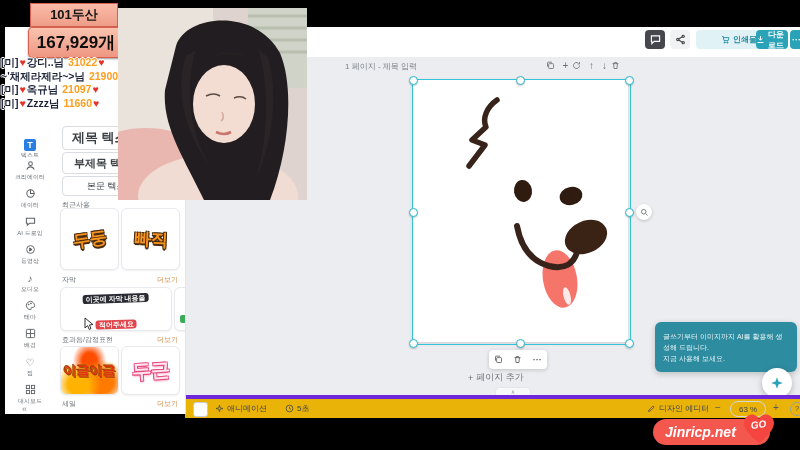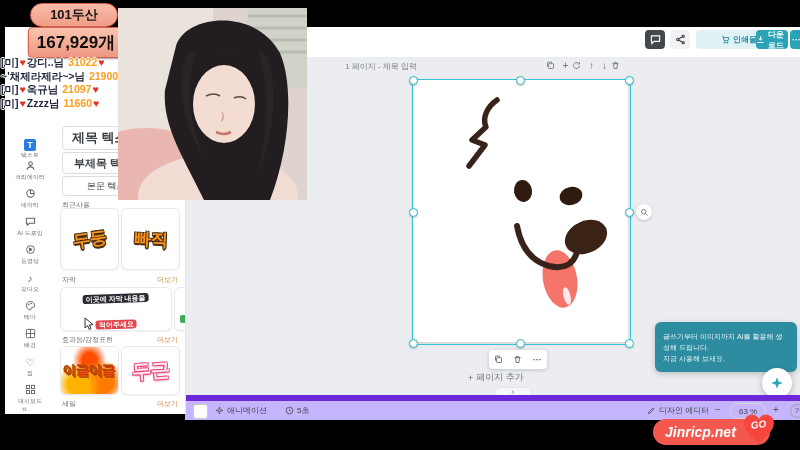--- a/index.html
+++ b/index.html
@@ -4,21 +4,21 @@
 <style>
   html,body{margin:0;padding:0;background:#000;}
   #stage{position:relative;width:800px;height:450px;overflow:hidden;background:#000;
          font-family:"Liberation Sans","DejaVu Sans",sans-serif;}
   .abs{position:absolute;}
   
   .ed-header{left:5px;top:27px;width:795px;height:30px;background:#fff;border-bottom:1px solid #ececef;}
   .ws{left:185px;top:57px;width:615px;height:338px;background:#ebedf0;}
   .rail{left:5px;top:57px;width:50px;height:357px;background:#fff;border-right:1px solid #e8eaed;}
   .panel{left:55px;top:57px;width:130px;height:357px;background:#fff;border-right:1px solid #e3e5e8;overflow:hidden;}
-  .bottombar{left:185px;top:395px;width:615px;height:19px;background:#c4b5fd;border-top:6px solid #6d28d9;}
+  .bottombar{left:185px;top:395px;width:615px;height:19px;background:#eab308;border-top:4px solid #6d28d9;}
   .blackbar-top{left:0;top:0;width:800px;height:27px;background:#000;}
   .blackbar-bottom{left:0;top:414px;width:800px;height:36px;background:#000;}
   .blackbar-left{left:0;top:0;width:5px;height:450px;background:#000;}
   
   .hbtn{display:flex;align-items:center;justify-content:center;border-radius:4px;font-size:8px;}
   .btn-dark{background:#44484d;color:#fff;}
   .btn-light{background:#e1f2f6;color:#1f8ba0;font-weight:bold;gap:3px;}
   .btn-teal{background:#2aa3b8;color:#fff;font-weight:bold;gap:3px;}
   
   .rail-item{left:5px;width:50px;height:26px;text-align:center;color:#5c6166;cursor:pointer;}
@@ -47,21 +47,21 @@
   .hdl{position:absolute;width:7px;height:7px;background:#fff;border:1.5px solid #2ab5c9;border-radius:50%;
        box-shadow:0 1px 2px rgba(0,0,0,.2);}
   .pg-ic{color:#6b7075;font-size:10px;width:13px;text-align:center;cursor:pointer;}
   .float-tb{left:489px;top:350px;width:58px;height:19px;background:#fff;border-radius:4px;
             box-shadow:0 1px 4px rgba(0,0,0,.18);display:flex;align-items:center;justify-content:space-around;}
   
   .tooltip{left:655px;top:322px;width:142px;background:#2e8ca0;border-radius:6px;color:#fff;padding:7px 8px;box-sizing:border-box;box-shadow:0 2px 6px rgba(0,0,0,.2);}
   .fab{left:762px;top:368px;width:30px;height:30px;background:#fff;border-radius:50%;
        box-shadow:0 2px 6px rgba(0,0,0,.25);display:flex;align-items:center;justify-content:center;}
   
-  .badge1{left:30px;top:3px;width:86px;height:22px;border-radius:12px;border:1px solid #d8604e;
+  .badge1{left:30px;top:3px;width:86px;height:22px;border-radius:0;border:1px solid #d8604e;
           background:linear-gradient(180deg,#f9bca9,#ef9d87);display:flex;align-items:center;justify-content:center;
           font-size:13px;font-weight:bold;color:#141414;box-shadow:0 1px 2px rgba(0,0,0,.4);}
   .badge2{left:28px;top:27px;width:94px;height:29px;border-radius:4px;border:1px solid #d8604e;
           background:linear-gradient(180deg,#f9c3ae,#ee9783);display:flex;align-items:center;justify-content:center;
           font-size:17px;font-weight:900;color:#0d0d0d;box-shadow:0 1px 2px rgba(0,0,0,.4);}
   .chat{left:1px;top:56px;width:140px;}
   .chat-line{height:13.5px;font-size:10.5px;font-weight:bold;white-space:nowrap;line-height:13.5px;}
   .ol{text-shadow:-1px 0 #fff,1px 0 #fff,0 -1px #fff,0 1px #fff;}
   .c-name{color:#1b2238;}
   .c-amt{color:#ff9d1c;margin-left:4px;}

